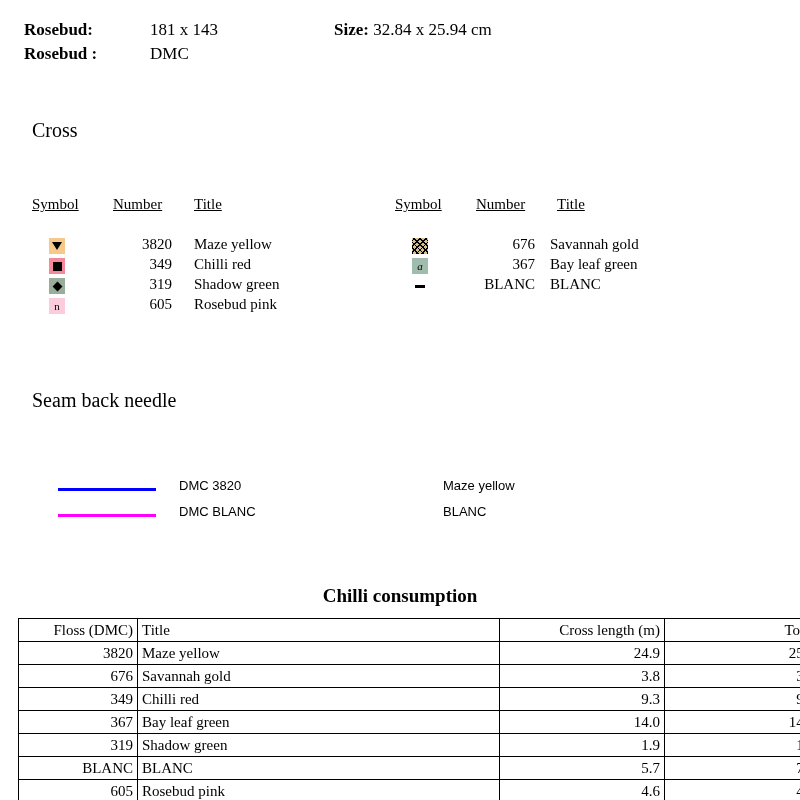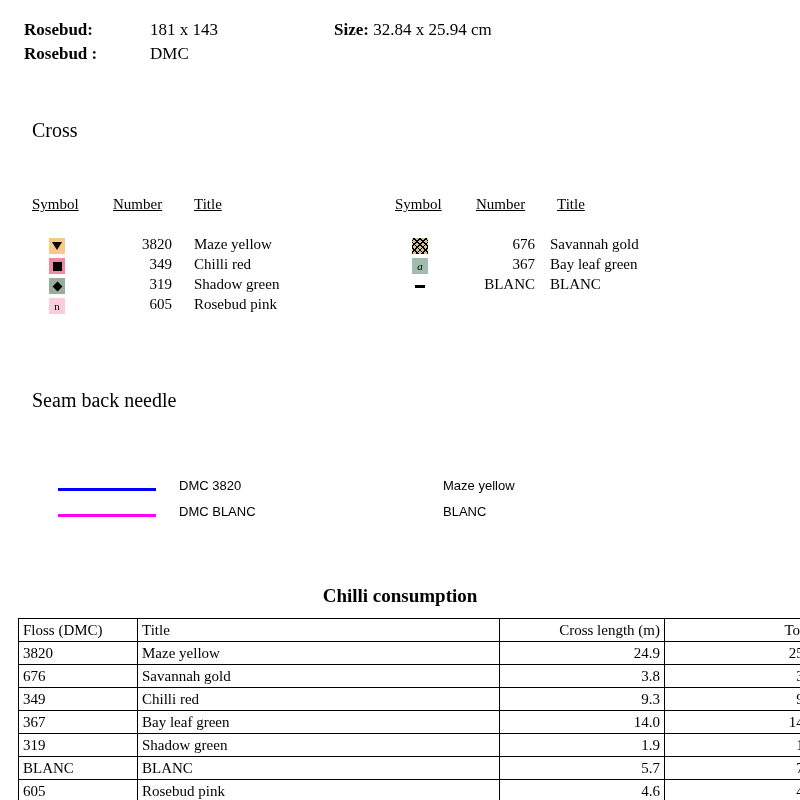--- a/index.html
+++ b/index.html
@@ -218,21 +218,21 @@
   table.tc th,
   table.tc td {
     border: 1px solid #000;
     padding: 1px 4px;
     font-weight: normal;
     line-height: 20px;
     height: 20px;
     white-space: nowrap;
     overflow: hidden;
   }
-  .c-floss { width: 110px; text-align: left; }
+  .c-floss { width: 110px; text-align: right; }
   .c-title { width: 353px; text-align: left; }
   .c-len   { width: 156px; text-align: right; }
   .c-tot   { width: 146px; text-align: right; }
 </style>
 </head>
 <body>
 
 <div class="header">
   <div class="hdr-row">
     <span class="hdr-label">Rosebud:</span><span class="hdr-value">181 x 143</span><span class="hdr-size"><b>Size:</b> <span>32.84 x 25.94 cm</span></span>

